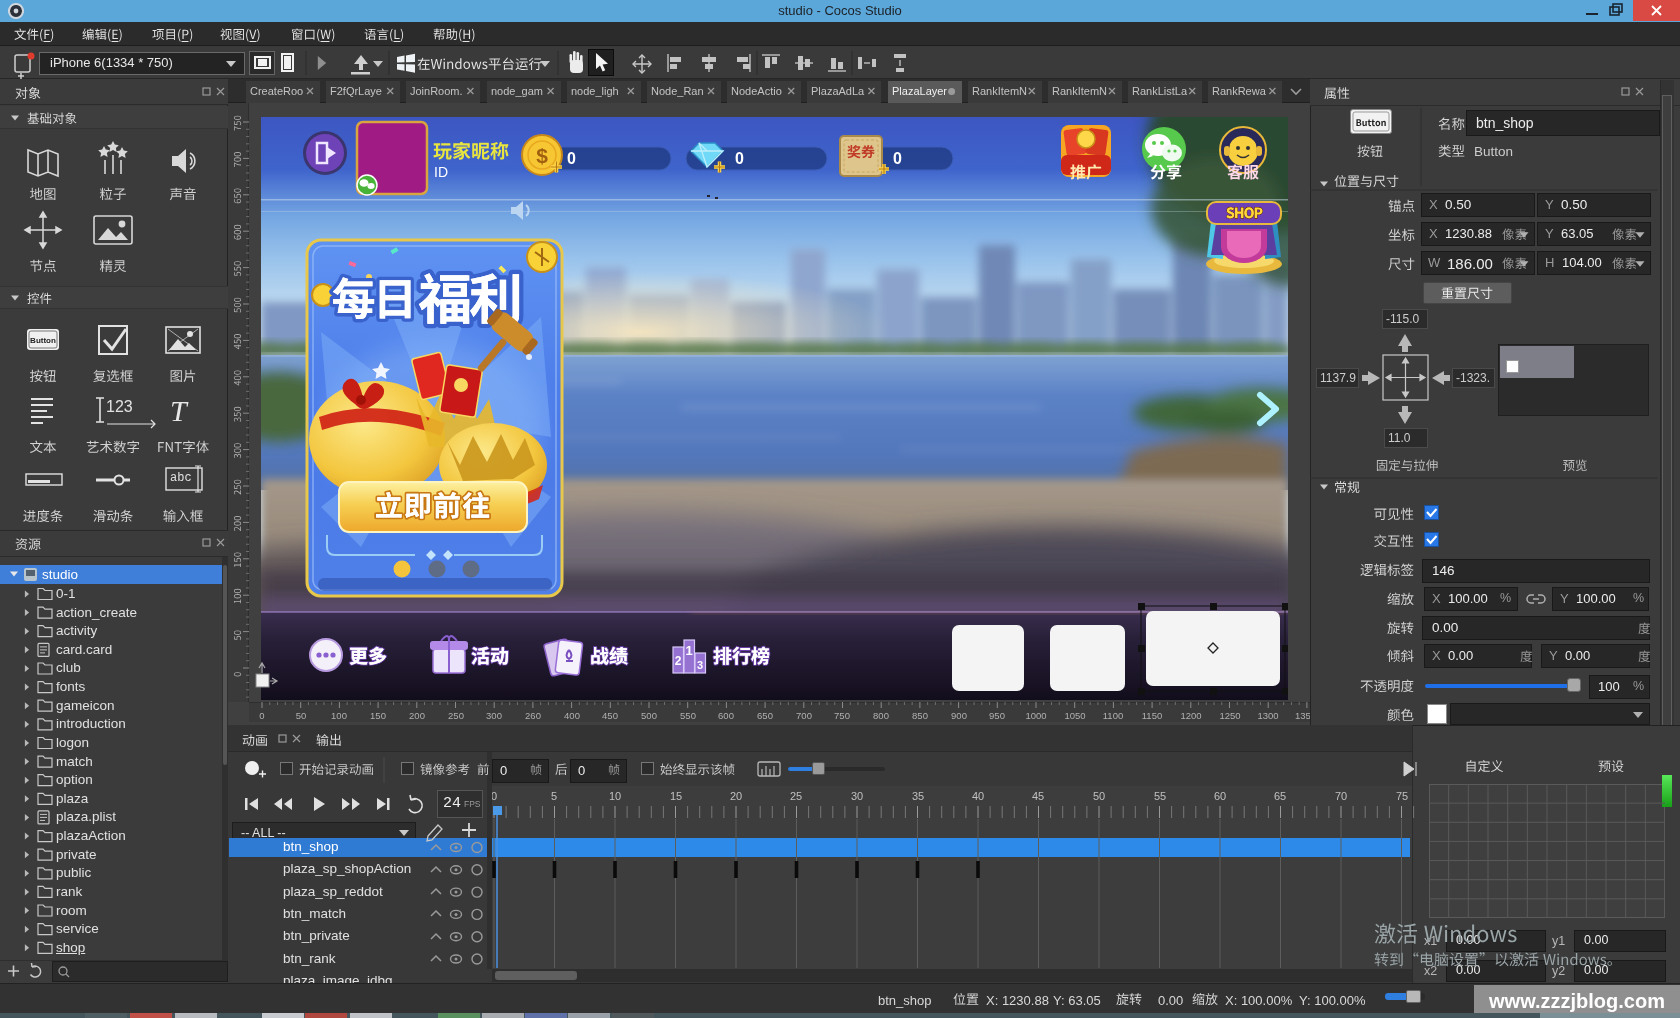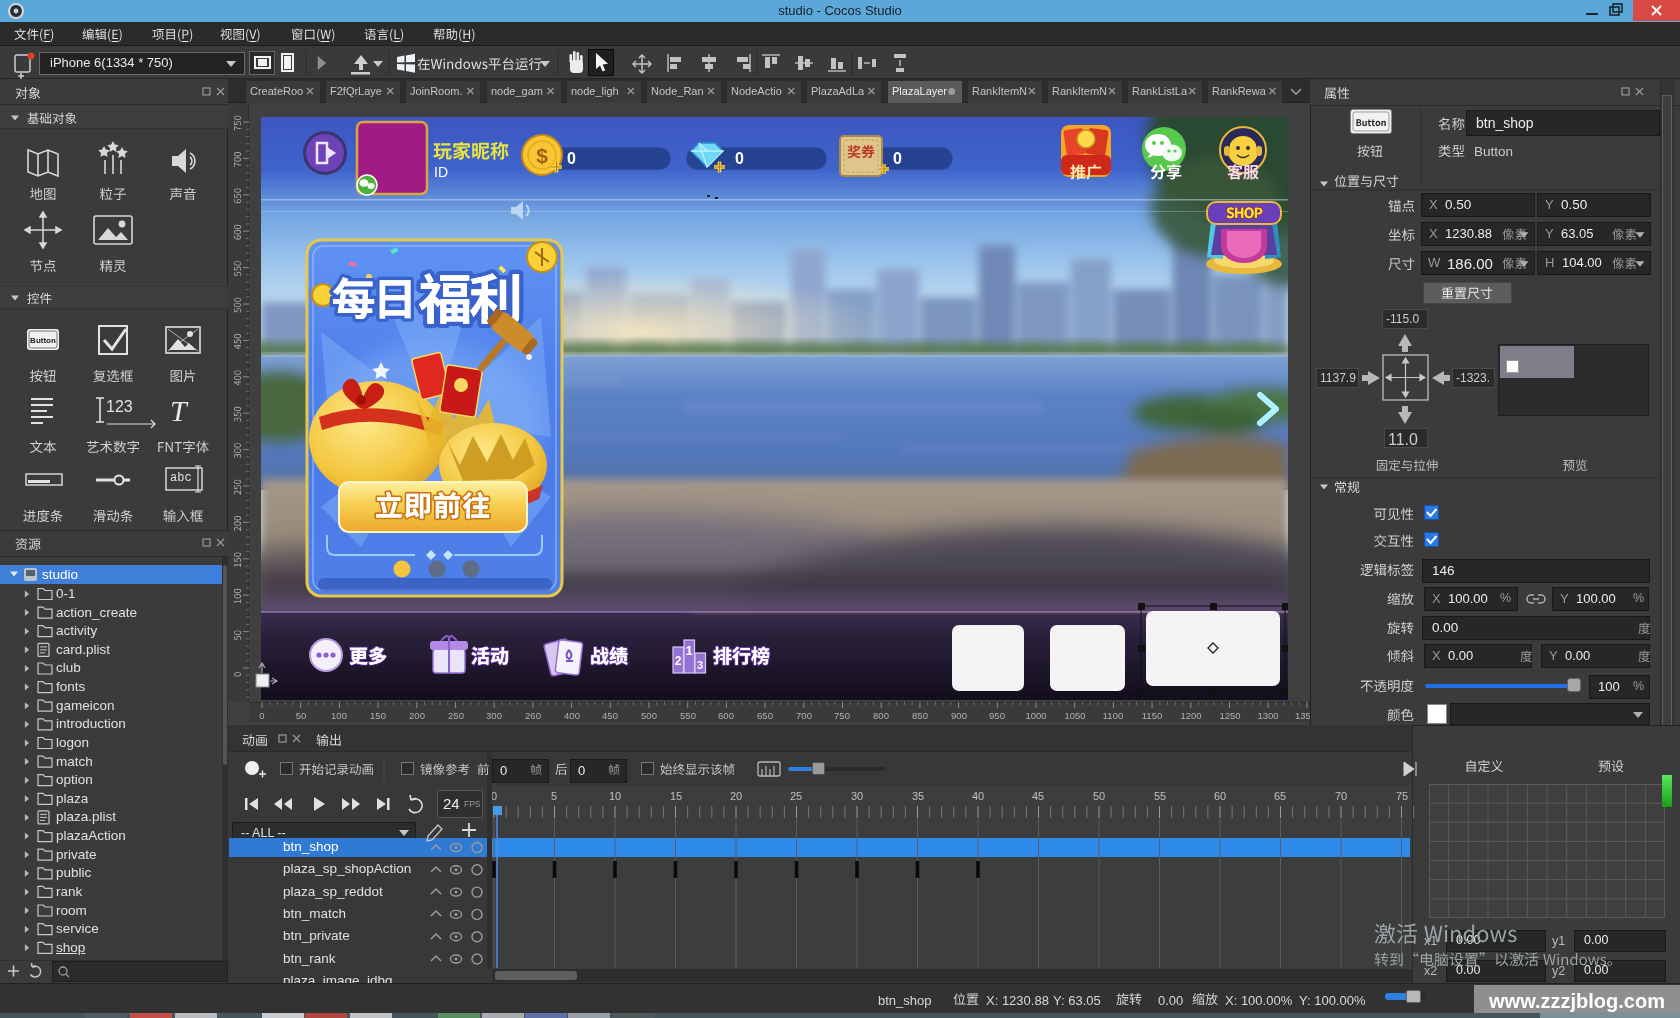--- a/index.html
+++ b/index.html
@@ -213,21 +213,21 @@
 <div style="left:170px;top:394px;width:30px;height:30px;font-size:30px;font-style:italic;font-family:'Liberation Serif',serif;color:#e8e8e8;">T</div>
 <div style="left:170px;top:471px;width:30px;height:16px;font-size:12px;color:#e2e2e2;font-family:'Liberation Mono',monospace;">abc</div>
 <div style="left:0px;top:530px;width:228px;height:27px;background:#3b3b3b;border-top:1px solid #2a2a2a;border-bottom:1px solid #2b2b2b;"></div>
 <div style="left:0px;top:565px;width:222px;height:19px;background:#3f7fd9;"></div>
 <div style="left:42px;top:567px;width:80px;height:16px;font-size:13.5px;color:#fff;">studio</div>
 <div style="left:222px;top:557px;width:6px;height:426px;background:#2f2f2f;"></div>
 <div style="left:223px;top:565px;width:4px;height:200px;background:#555;border-radius:2px;"></div>
 <div style="left:56px;top:586.0px;width:160px;height:16px;font-size:13.5px;color:#e0e0e0;">0-1</div>
 <div style="left:56px;top:604.62px;width:160px;height:16px;font-size:13.5px;color:#e0e0e0;">action_create</div>
 <div style="left:56px;top:623.24px;width:160px;height:16px;font-size:13.5px;color:#e0e0e0;">activity</div>
-<div style="left:56px;top:641.86px;width:160px;height:16px;font-size:13.5px;color:#e0e0e0;">card.plist</div>
+<div style="left:56px;top:641.86px;width:160px;height:16px;font-size:13.5px;color:#e0e0e0;">card.card</div>
 <div style="left:56px;top:660.48px;width:160px;height:16px;font-size:13.5px;color:#e0e0e0;">club</div>
 <div style="left:56px;top:679.1px;width:160px;height:16px;font-size:13.5px;color:#e0e0e0;">fonts</div>
 <div style="left:56px;top:697.72px;width:160px;height:16px;font-size:13.5px;color:#e0e0e0;">gameicon</div>
 <div style="left:56px;top:716.34px;width:160px;height:16px;font-size:13.5px;color:#e0e0e0;">introduction</div>
 <div style="left:56px;top:734.96px;width:160px;height:16px;font-size:13.5px;color:#e0e0e0;">logon</div>
 <div style="left:56px;top:753.58px;width:160px;height:16px;font-size:13.5px;color:#e0e0e0;">match</div>
 <div style="left:56px;top:772.2px;width:160px;height:16px;font-size:13.5px;color:#e0e0e0;">option</div>
 <div style="left:56px;top:790.82px;width:160px;height:16px;font-size:13.5px;color:#e0e0e0;">plaza</div>
 <div style="left:56px;top:809.44px;width:160px;height:16px;font-size:13.5px;color:#e0e0e0;">plaza.plist</div>
 <div style="left:56px;top:828.06px;width:160px;height:16px;font-size:13.5px;color:#e0e0e0;">plazaAction</div>
@@ -684,21 +684,21 @@
 <div style="left:1545px;top:255px;width:60px;height:16px;font-size:13px;color:#9a9a9a;">H</div>
 <div style="left:1562px;top:255px;width:90px;height:16px;font-size:13px;color:#ececec;">104.00</div>
 <div style="left:1423px;top:282px;width:89px;height:22px;background:#5d5d5d;border:1px solid #454545;border-radius:2px;"></div>
 <div style="left:1382px;top:309px;width:46px;height:20px;background:#2b2b2b;border:1px solid #4a4a4a;"></div>
 <div style="left:1386px;top:312px;width:40px;height:14px;font-size:12px;color:#cccccc;">-115.0</div>
 <div style="left:1316px;top:368px;width:43px;height:20px;background:#2b2b2b;border:1px solid #4a4a4a;"></div>
 <div style="left:1320px;top:371px;width:37px;height:14px;font-size:12px;color:#cccccc;">1137.9</div>
 <div style="left:1452px;top:368px;width:43px;height:20px;background:#2b2b2b;border:1px solid #4a4a4a;"></div>
 <div style="left:1456px;top:371px;width:37px;height:14px;font-size:12px;color:#cccccc;">-1323.</div>
 <div style="left:1384px;top:428px;width:44px;height:20px;background:#2b2b2b;border:1px solid #4a4a4a;"></div>
-<div style="left:1388px;top:431px;width:38px;height:14px;font-size:16px;color:#cccccc;">11.0</div>
+<div style="left:1388px;top:431px;width:38px;height:14px;font-size:12px;color:#cccccc;">11.0</div>
 <div style="left:1498px;top:344px;width:151px;height:72px;background:#2b2b2b;border:1px solid #1f1f1f;"></div>
 <div style="left:1500px;top:346px;width:74px;height:32px;background:#7e7e88;"></div>
 <div style="left:1506px;top:360px;width:13px;height:13px;background:#fff;border:1px solid #999;"></div>
 <div style="left:1424px;top:505px;width:15px;height:15px;background:#2878e8;border:1px solid #1a50a0;"></div>
 <div style="left:1424px;top:532px;width:15px;height:15px;background:#2878e8;border:1px solid #1a50a0;"></div>
 <div style="left:1422px;top:559px;width:228px;height:24px;background:#272727;border:1px solid #191919;"></div>
 <div style="left:1432px;top:563px;width:90px;height:16px;font-size:13.5px;color:#ececec;">146</div>
 <div style="left:1424px;top:587px;width:94px;height:24px;background:#272727;border:1px solid #191919;"></div>
 <div style="left:1552px;top:587px;width:97px;height:24px;background:#272727;border:1px solid #191919;"></div>
 <div style="left:1432px;top:591px;width:60px;height:16px;font-size:13px;color:#9a9a9a;">X</div>
@@ -731,21 +731,21 @@
 <div style="left:401px;top:762px;width:13px;height:13px;background:#2b2b2b;border:1px solid #777;"></div>
 <div style="left:492px;top:759px;width:57px;height:24px;background:#272727;border:1px solid #191919;"></div>
 <div style="left:500px;top:763px;width:20px;height:16px;font-size:13px;color:#ececec;">0</div>
 <div style="left:570px;top:759px;width:57px;height:24px;background:#272727;border:1px solid #191919;"></div>
 <div style="left:578px;top:763px;width:20px;height:16px;font-size:13px;color:#ececec;">0</div>
 <div style="left:641px;top:762px;width:13px;height:13px;background:#2b2b2b;border:1px solid #777;"></div>
 <div style="left:788px;top:767px;width:97px;height:4px;background:#2a2a2a;border-radius:2px;"></div>
 <div style="left:788px;top:767px;width:30px;height:4px;background:#2f7fe0;border-radius:2px;"></div>
 <div style="left:812px;top:762px;width:13px;height:13px;background:#9a9a9a;border:1px solid #555;border-radius:2px;"></div>
 <div style="left:437px;top:790px;width:46px;height:28px;background:#2f2f2f;border:1px solid #555;"></div>
-<div style="left:443px;top:795px;width:22px;height:18px;font-size:15px;color:#f0f0f0;">24</div>
+<div style="left:443px;top:795px;width:22px;height:18px;font-size:15px;color:#f0f0f0;font-family:Liberation Mono, monospace;">24</div>
 <div style="left:464px;top:799px;width:18px;height:12px;font-size:8.5px;color:#9a9a9a;">FPS</div>
 <div style="left:232px;top:822px;width:184px;height:22px;background:#2c2c2c;border:1px solid #1d1d1d;"></div>
 <div style="left:241px;top:826px;width:100px;height:15px;font-size:12.5px;color:#e0e0e0;">-- ALL --</div>
 <div style="left:492px;top:786px;width:920px;height:183px;background:#3d3d3d;"></div>
 <div style="left:482px;top:790px;width:24px;height:12px;font-size:11px;color:#c0c0c0;text-align:center;">0</div>
 <div style="left:542px;top:790px;width:24px;height:12px;font-size:11px;color:#c0c0c0;text-align:center;">5</div>
 <div style="left:603px;top:790px;width:24px;height:12px;font-size:11px;color:#c0c0c0;text-align:center;">10</div>
 <div style="left:664px;top:790px;width:24px;height:12px;font-size:11px;color:#c0c0c0;text-align:center;">15</div>
 <div style="left:724px;top:790px;width:24px;height:12px;font-size:11px;color:#c0c0c0;text-align:center;">20</div>
 <div style="left:784px;top:790px;width:24px;height:12px;font-size:11px;color:#c0c0c0;text-align:center;">25</div>

